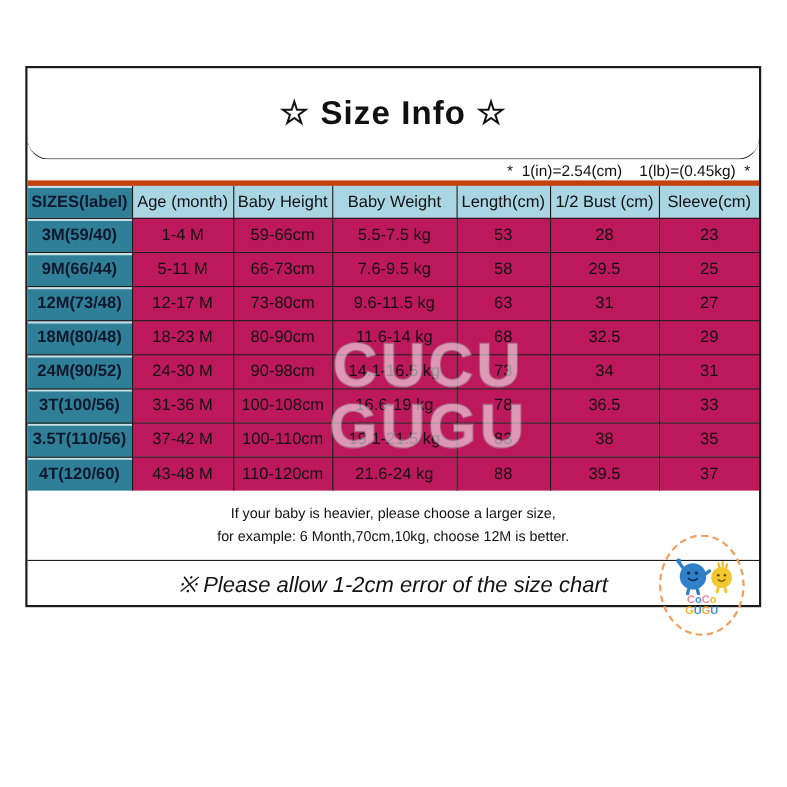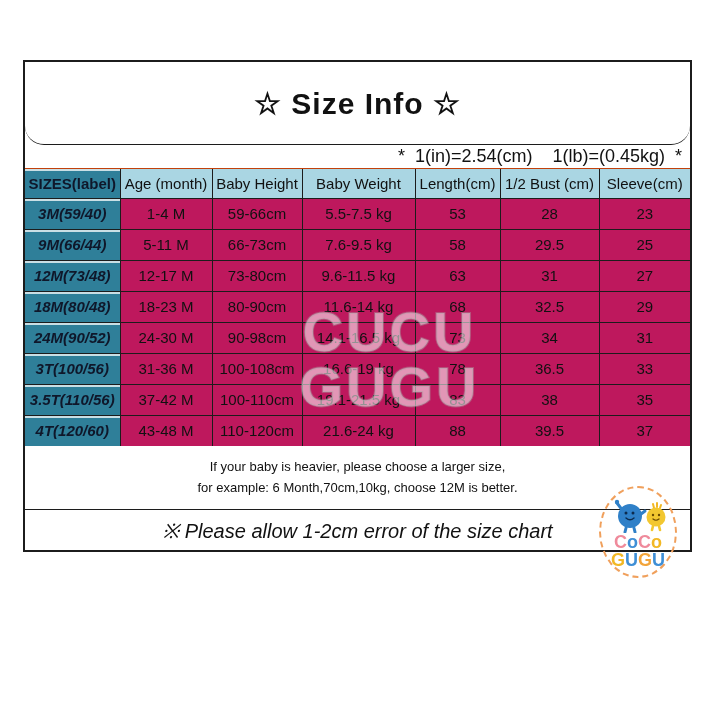--- a/index.html
+++ b/index.html
@@ -25,23 +25,23 @@
 
   .title-box {
     height: 83px;
     border-bottom: 1px solid #1c1c1c;
     display: flex; align-items: center; justify-content: center;
     font-size: 30px; font-weight: bold; letter-spacing: 1px; border-radius: 19px;
   }
 
   .conv-row {
     height: 24px;
-    border-bottom: 1px solid #c2410c;
+    border-bottom: 5px solid #c2410c;
     display: flex; align-items: center; justify-content: flex-end;
-    font-size: 18px; padding-right: 8px;
+    font-size: 14px; padding-right: 8px;
     white-space: pre;
     padding-left: 36px;
   }
 
   table.size-table {
     border-collapse: collapse;
     table-layout: fixed;
     width: 100%;
   }
   table.size-table th, table.size-table td {
@@ -61,21 +61,21 @@
     color: #0f172a;
     font-weight: bold;
     box-shadow: inset 0 2px 0 rgba(255,255,255,0.75);
   }
   .c-head {
     background: #aad6e3;
     color: #111;
     font-weight: normal;
   }
   table.size-table tbody td { background: #be185d; }
-  table.size-table tbody td.c-size { background: #2f7f99; font-style: italic; }
+  table.size-table tbody td.c-size { background: #2f7f99; }
 
   .note-box {
     flex: 1;
     border-bottom: 1px solid #1c1c1c;
     display: flex; flex-direction: column;
     align-items: center; justify-content: center;
     font-size: 13px; line-height: 1.55;
   }
 
   .bottom-box {
@@ -103,21 +103,21 @@
     position: absolute;
     left: 599px; top: 486px;
     width: 78px; height: 92px;
     border: 2px dashed #f0a05c;
     border-radius: 50%;
     z-index: 10;
     display: flex; flex-direction: column;
     align-items: center; justify-content: center;
     padding-top: 2px;
   }
-  .logo-text { font-size: 18px; font-weight: bold; line-height: 1.0; letter-spacing: 0px; text-align: center; }
+  .logo-text { font-size: 10px; font-weight: bold; line-height: 1.0; letter-spacing: 0px; text-align: center; }
   .logo-text .l-pink   { color: #ef8a9b; }
   .logo-text .l-blue   { color: #3f8fd6; }
   .logo-text .l-yellow { color: #f2b824; }
   .logo-text .l-orange { color: #f2a43a; }
 </style>
 </head>
 <body>
 
 <div class="sheet">
 

